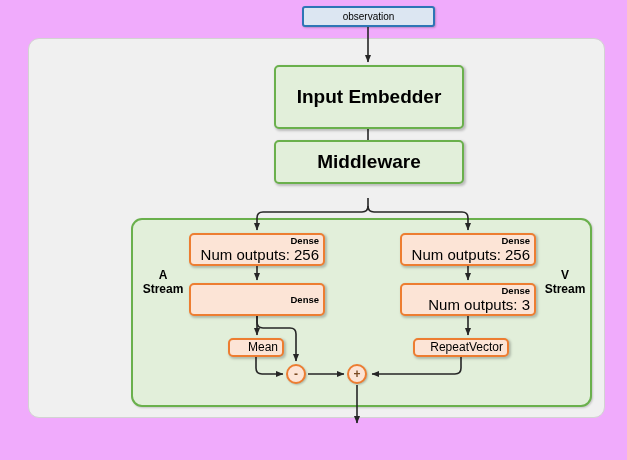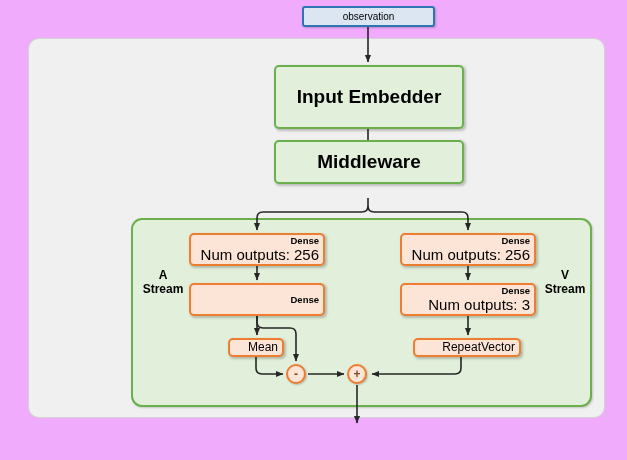--- a/index.html
+++ b/index.html
@@ -87,21 +87,21 @@
   }
   .orange-box .line1 { font-size: 9.5px; font-weight: bold; }
   .orange-box .line2 { font-size: 15px; font-weight: 400; }
   .orange-box .single { font-size: 12px; font-weight: 400; }
 
   #a-dense-1 { left: 189px; top: 233px; width: 136px; height: 33px; }
   #a-dense-2 { left: 189px; top: 283px; width: 136px; height: 33px; }
   #v-dense-1 { left: 400px; top: 233px; width: 136px; height: 33px; }
   #v-dense-2 { left: 400px; top: 283px; width: 136px; height: 33px; }
   #mean-box  { left: 228px; top: 338px; width:  56px; height: 19px; }
-  #repeat-box{ left: 413px; top: 338px; width:  108px; height: 19px; }
+  #repeat-box{ left: 413px; top: 338px; width:  96px; height: 19px; }
 
   
   .op-circle {
     width: 20px;
     height: 20px;
     border-radius: 50%;
     background: #fce4d6;
     border: 2px solid #ed7d31;
     font-size: 12px;
     font-weight: bold;

